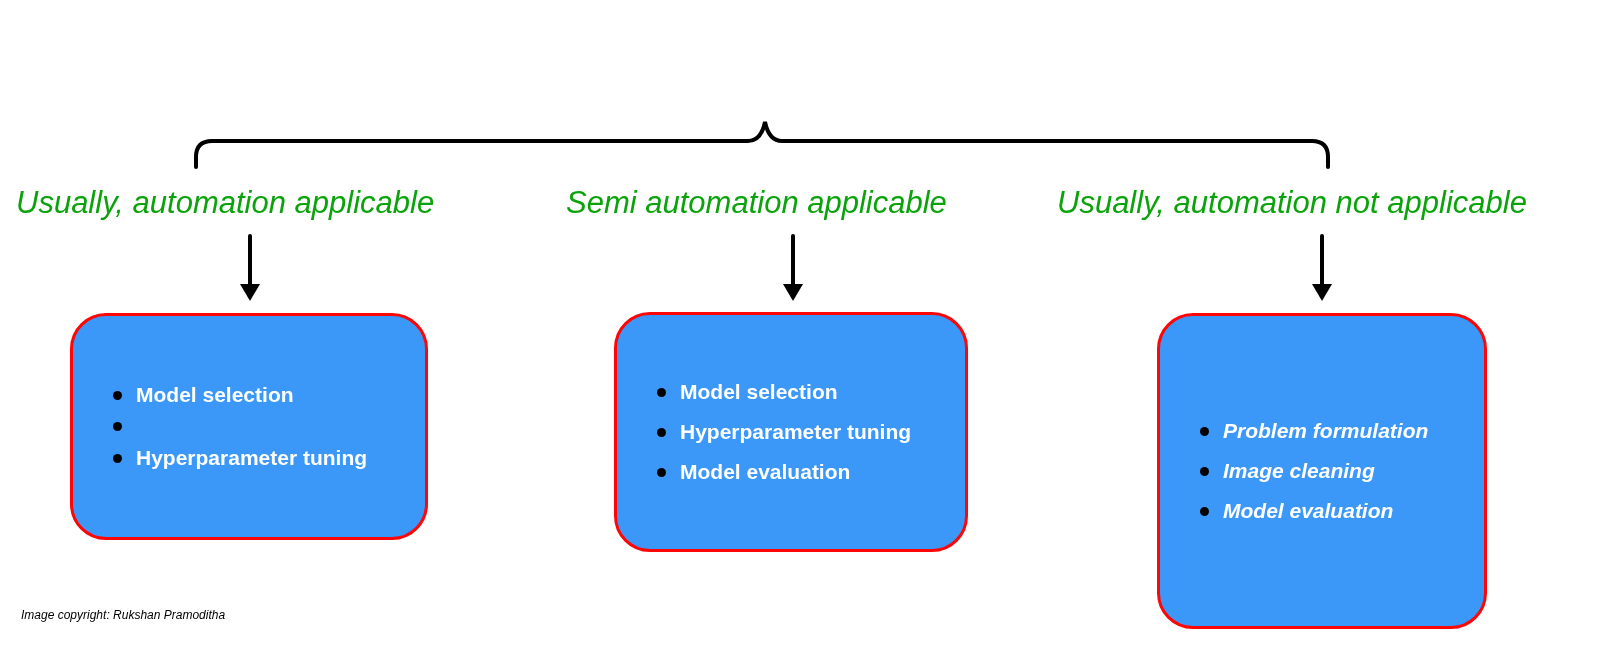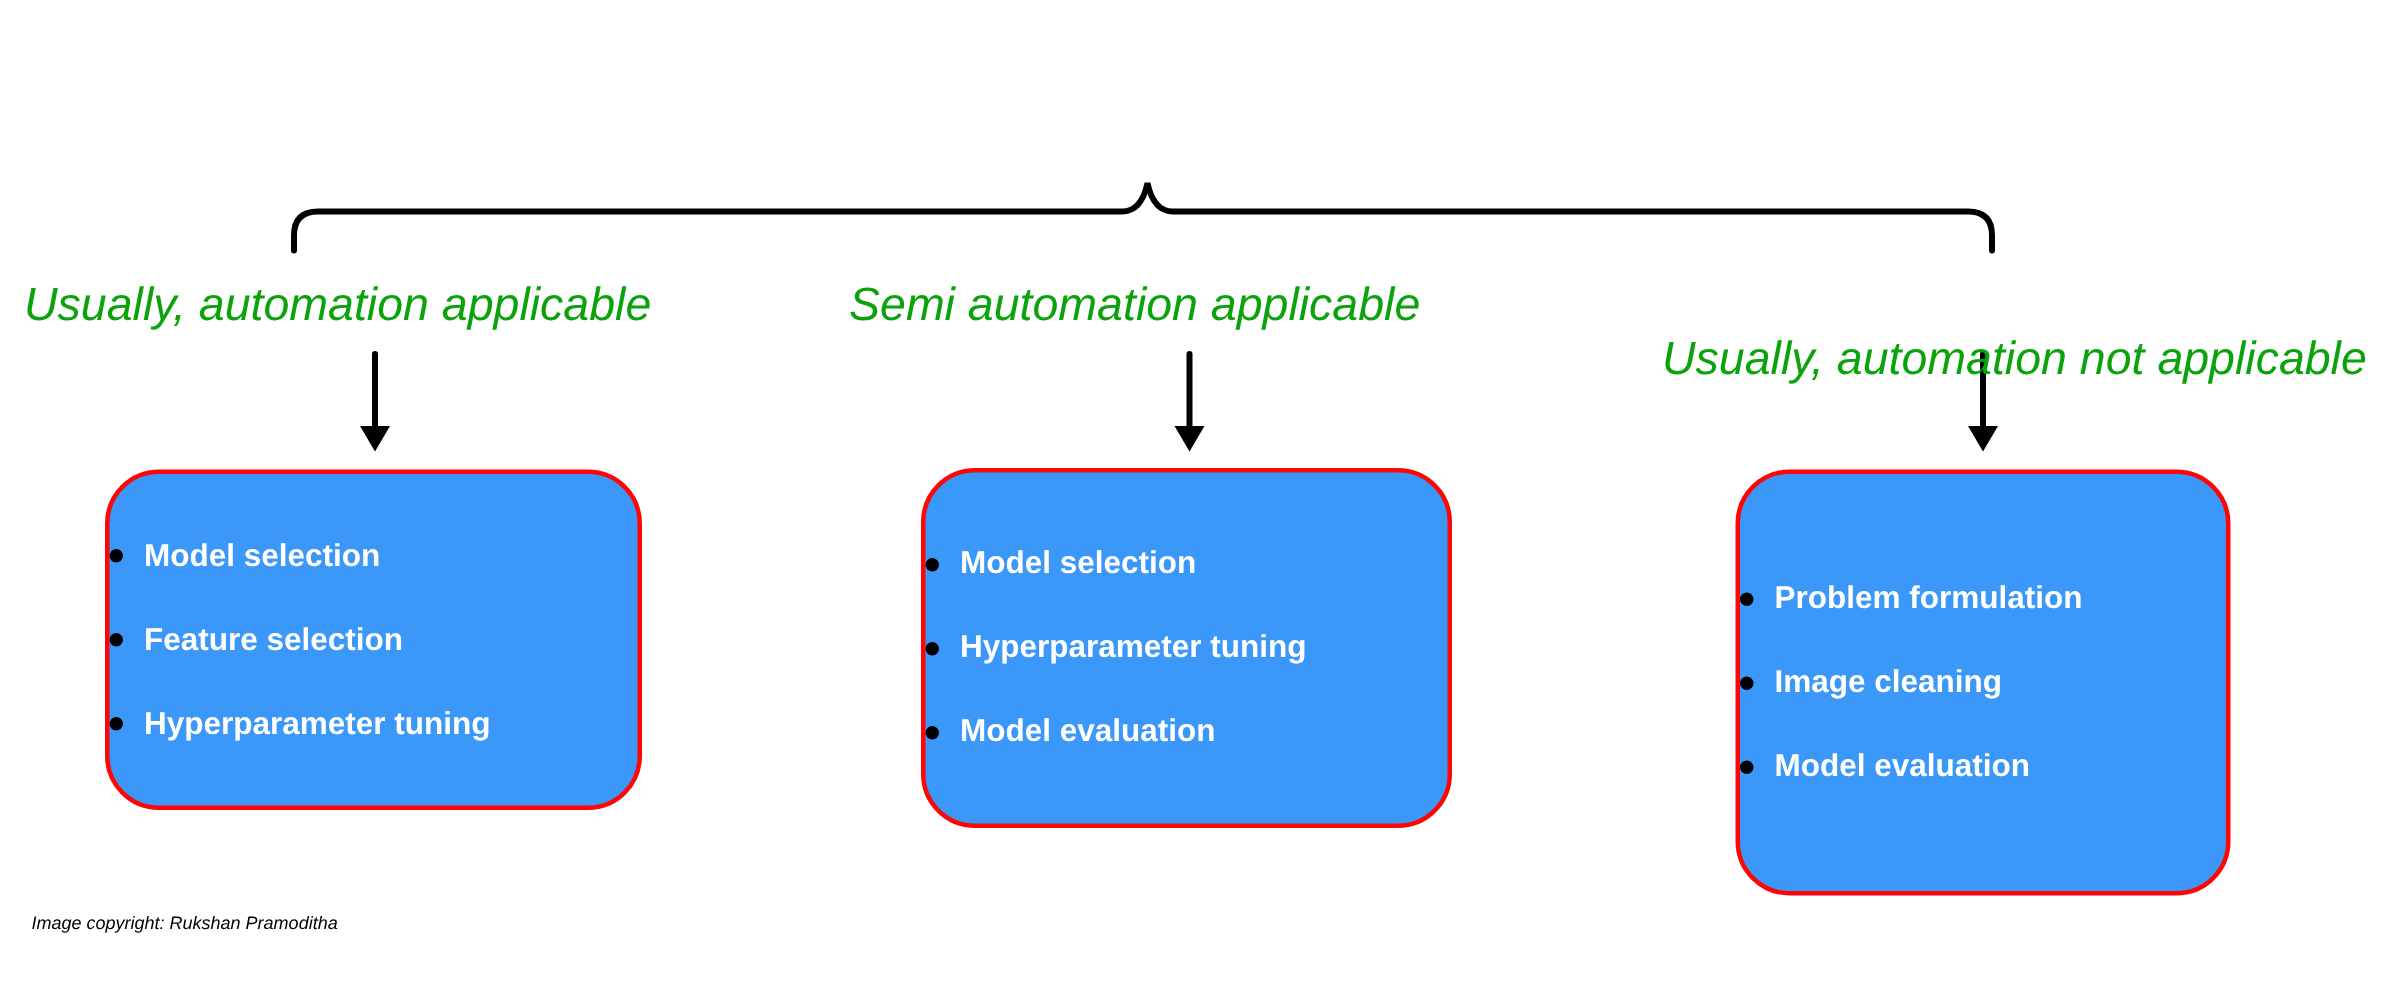--- a/index.html
+++ b/index.html
@@ -47,35 +47,36 @@
     position: absolute;
     top: 184px;
     font-size: 31px;
     line-height: 38px;
     font-style: italic;
     color: var(--label-green);
     white-space: nowrap;
   }
   .label-1 { left: 16px; }
   .label-2 { left: 566px; }
-  .label-3 { left: 1108px; margin-top: 36px; }
+  .label-3 { left: 1057px; }
   .box {
     position: absolute;
     background: var(--box-fill);
     border: 3px solid var(--box-border);
     border-radius: 36px;
     display: flex;
     flex-direction: column;
     justify-content: center;
-    gap: 30px;
+    gap: 14px;
+    padding-left: 40px;
     padding-right: 10px;
   }
   .box-1 { left: 70px;   top: 313px; width: 358px; height: 227px; }
   .box-2 { left: 614px;  top: 312px; width: 354px; height: 240px; }
-  .box-3 { left: 1157px; top: 313px; width: 330px; height: 284px; }
+  .box-3 { left: 1157px; top: 313px; width: 330px; height: 316px; font-style: italic; }
   .item {
     display: flex;
     align-items: center;
     color: var(--box-text);
     font-weight: bold;
     font-size: 21px;
     line-height: 26px;
     white-space: nowrap;
   }
   .dot {
@@ -121,21 +122,20 @@
   <div class="cat-label label-2">Semi automation applicable</div>
   <div class="cat-label label-3">Usually, automation not applicable</div>
 
   <div class="box box-1">
     <div class="item">
       <span class="dot"></span>
       <span>Model selection</span>
     </div>
     <div class="item">
       <span class="dot"></span>
-      <span>Feature selection</span>
     </div>
     <div class="item">
       <span class="dot"></span>
       <span>Hyperparameter tuning</span>
     </div>
   </div>
 
   <div class="box box-2">
     <div class="item">
       <span class="dot"></span>

